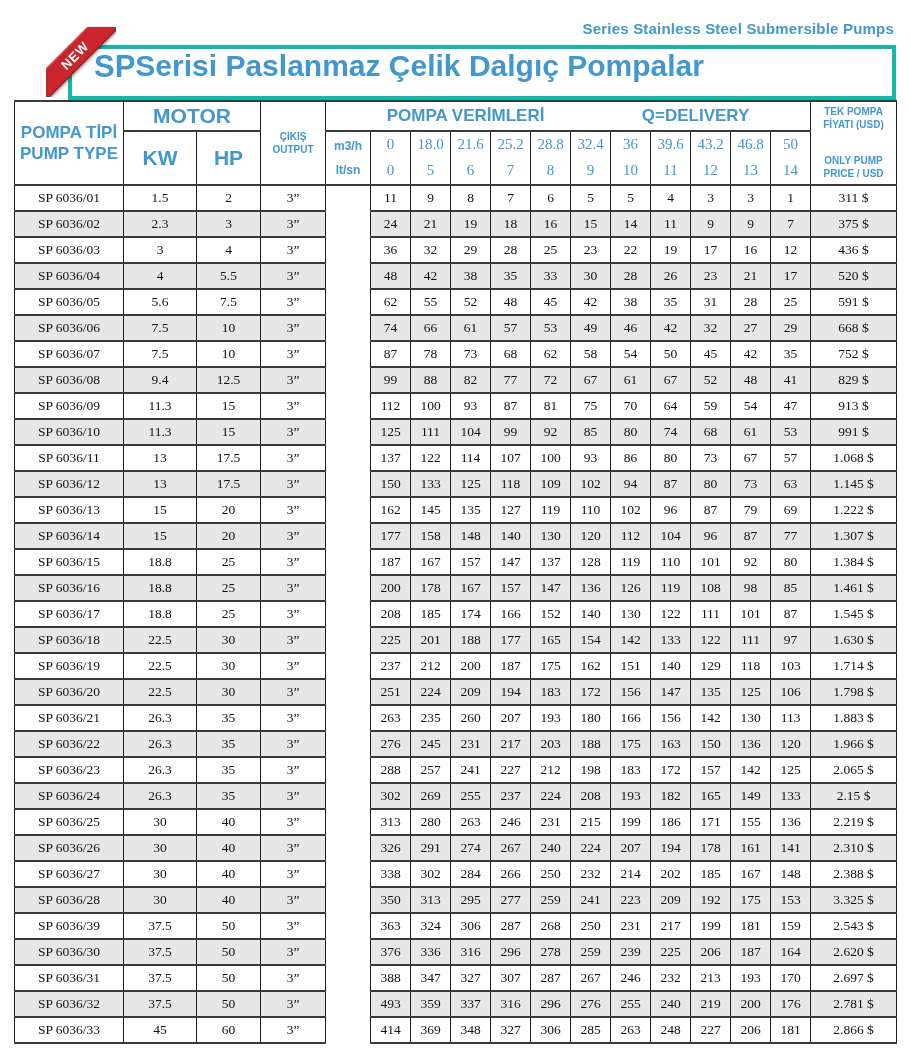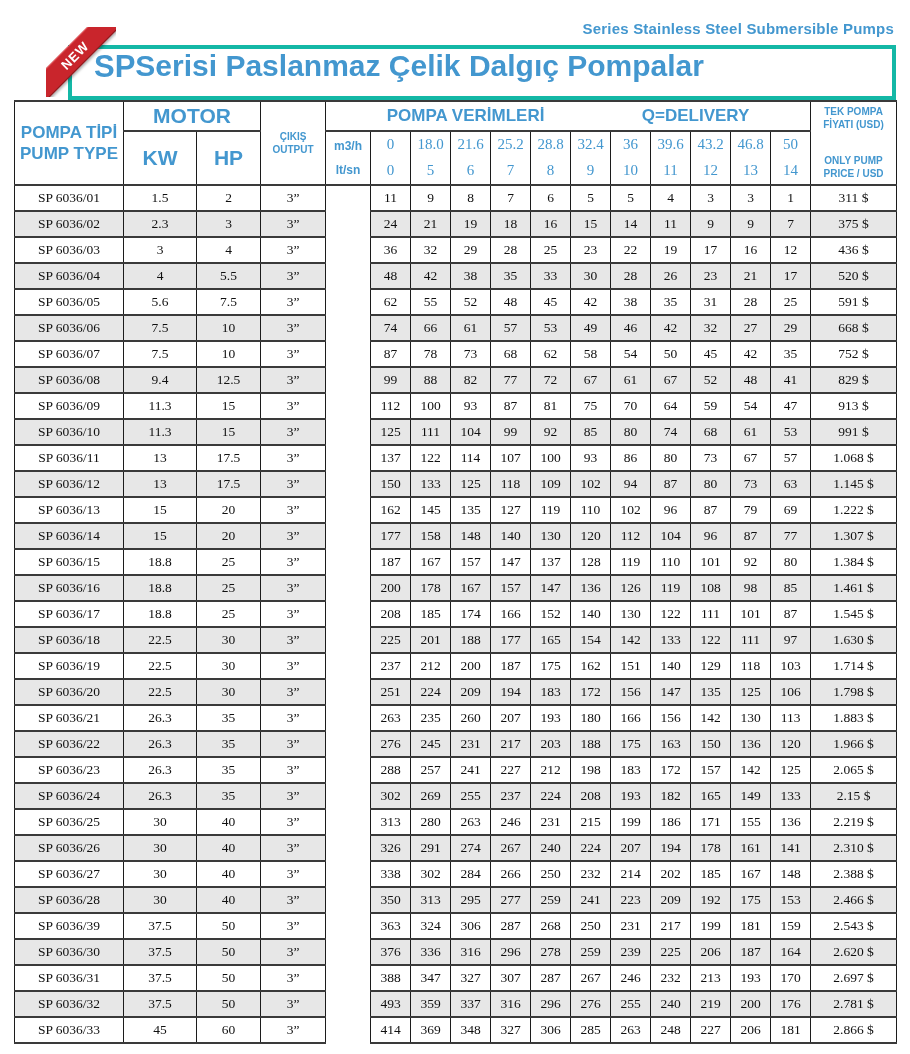--- a/index.html
+++ b/index.html
@@ -719,21 +719,21 @@
           <td>313</td>
           <td>295</td>
           <td>277</td>
           <td>259</td>
           <td>241</td>
           <td>223</td>
           <td>209</td>
           <td>192</td>
           <td>175</td>
           <td>153</td>
-          <td class="price-cell">2.466 $</td>
+          <td class="price-cell">3.325 $</td>
         </tr>
         <tr class="data">
           <td>SP 6036/39</td>
           <td>37.5</td>
           <td>50</td>
           <td>3”</td>
           <td class="spacer"></td>
           <td>363</td>
           <td>324</td>
           <td>306</td>

